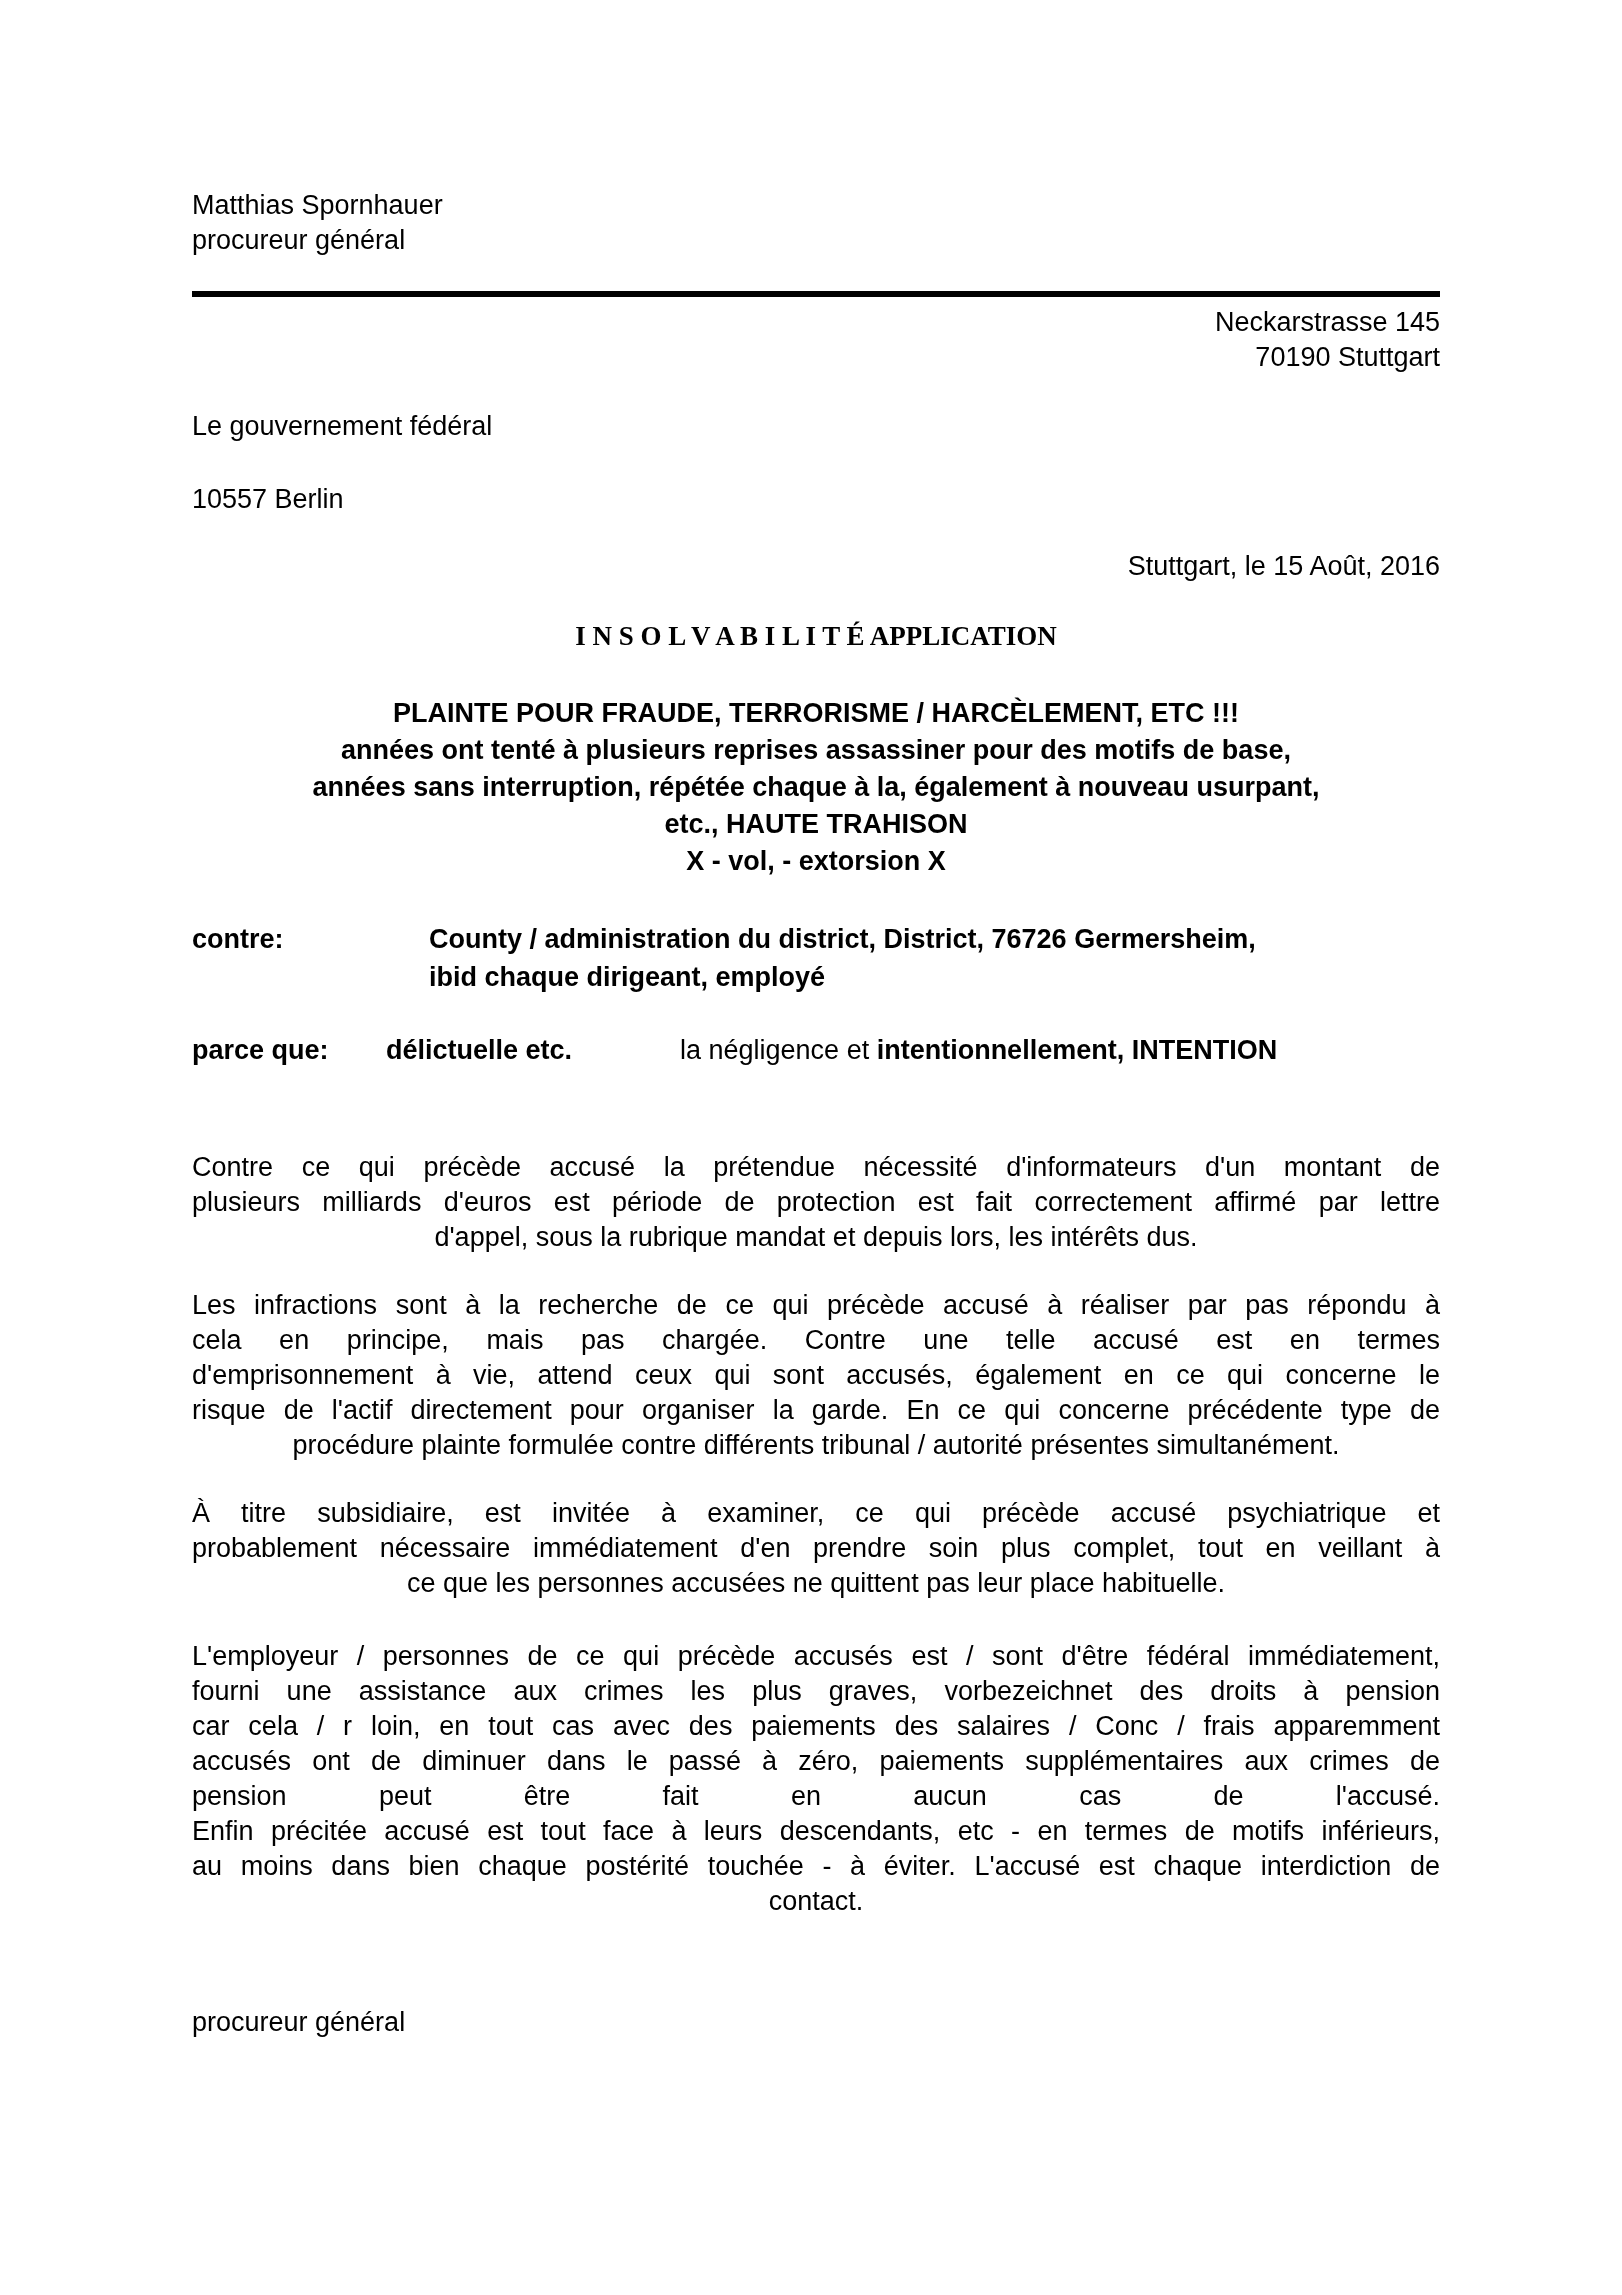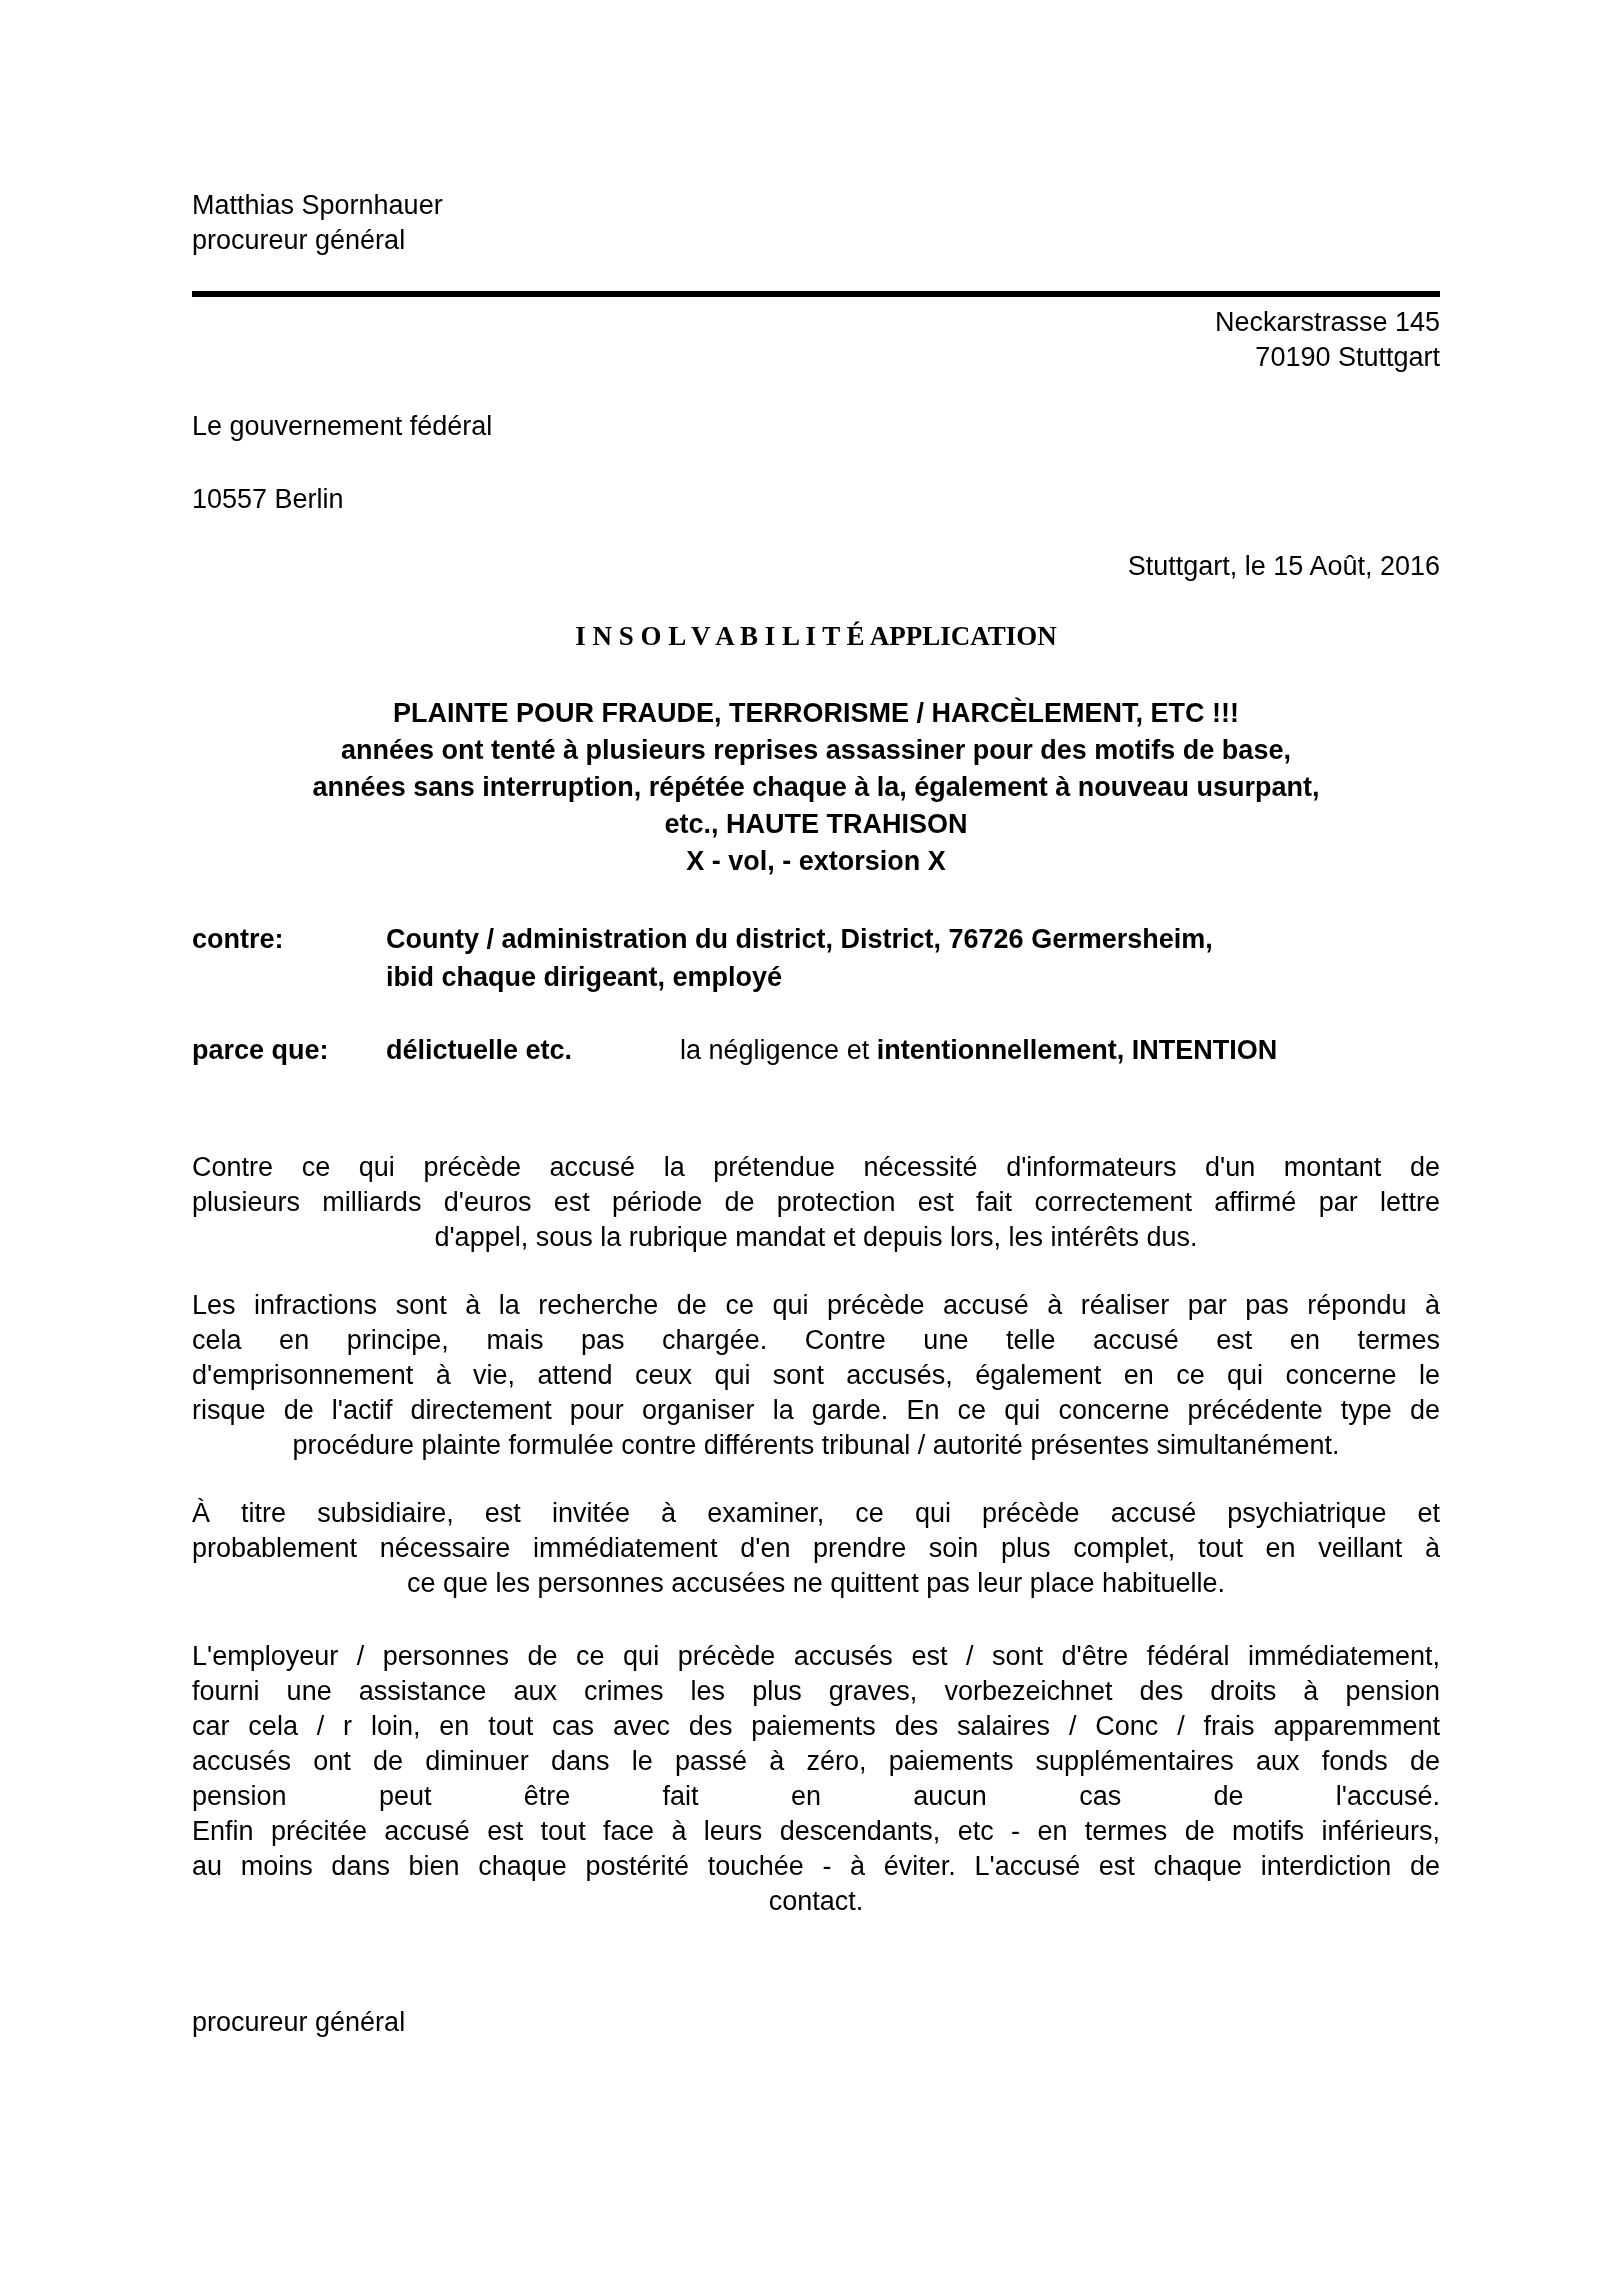--- a/index.html
+++ b/index.html
@@ -31,21 +31,21 @@
 
   .sender    { margin-top: 188px; }
   .rule      { margin-top: 33px; height: 5.9px; background: #000000; }
   .addr      { margin-top: 8.5px; }
   .recipient { margin-top: 34px; }
   .berlin    { margin-top: 38px; }
   .date      { margin-top: 32px; }
   .doc-title { margin-top: 35px; font-family: Liberation Serif, serif; }
   .subject   { margin-top: 41px; }
   .subject .line { line-height: 37px; }
-  .contre    { margin-top: 40px; }
+  .contre    { margin-top: 40px; gap: 43px; }
   .contre .line { line-height: 38px; }
   .parce     { margin-top: 37px; }
   .para1     { margin-top: 82px; }
   .para2     { margin-top: 33px; }
   .para3     { margin-top: 33px; }
   .para4     { margin-top: 38px; }
   .closing   { margin-top: 86px; }
 
   .row { display: flex; }
   .label-col { width: 194px; flex: none; }
@@ -130,21 +130,21 @@
     <div class="para3">
       <div class="line jline">À titre subsidiaire, est invitée à examiner, ce qui précède accusé psychiatrique et</div>
       <div class="line jline">probablement nécessaire immédiatement d'en prendre soin plus complet, tout en veillant à</div>
       <div class="line lline">ce que les personnes accusées ne quittent pas leur place habituelle.</div>
     </div>
 
     <div class="para4">
       <div class="line jline">L'employeur / personnes de ce qui précède accusés est / sont d'être fédéral immédiatement,</div>
       <div class="line jline">fourni une assistance aux crimes les plus graves, vorbezeichnet des droits à pension</div>
       <div class="line jline">car cela / r loin, en tout cas avec des paiements des salaires / Conc / frais apparemment</div>
-      <div class="line jline">accusés ont de diminuer dans le passé à zéro, paiements supplémentaires aux fonds de</div>
+      <div class="line jline">accusés ont de diminuer dans le passé à zéro, paiements supplémentaires aux crimes de</div>
       <div class="line jline">pension peut être fait en aucun cas de l'accusé.</div>
       <div class="line jline">Enfin précitée accusé est tout face à leurs descendants, etc - en termes de motifs inférieurs,</div>
       <div class="line jline">au moins dans bien chaque postérité touchée - à éviter. L'accusé est chaque interdiction de</div>
       <div class="line lline">contact.</div>
     </div>
 
     <div class="closing">
       <div class="line">procureur général</div>
     </div>
 

